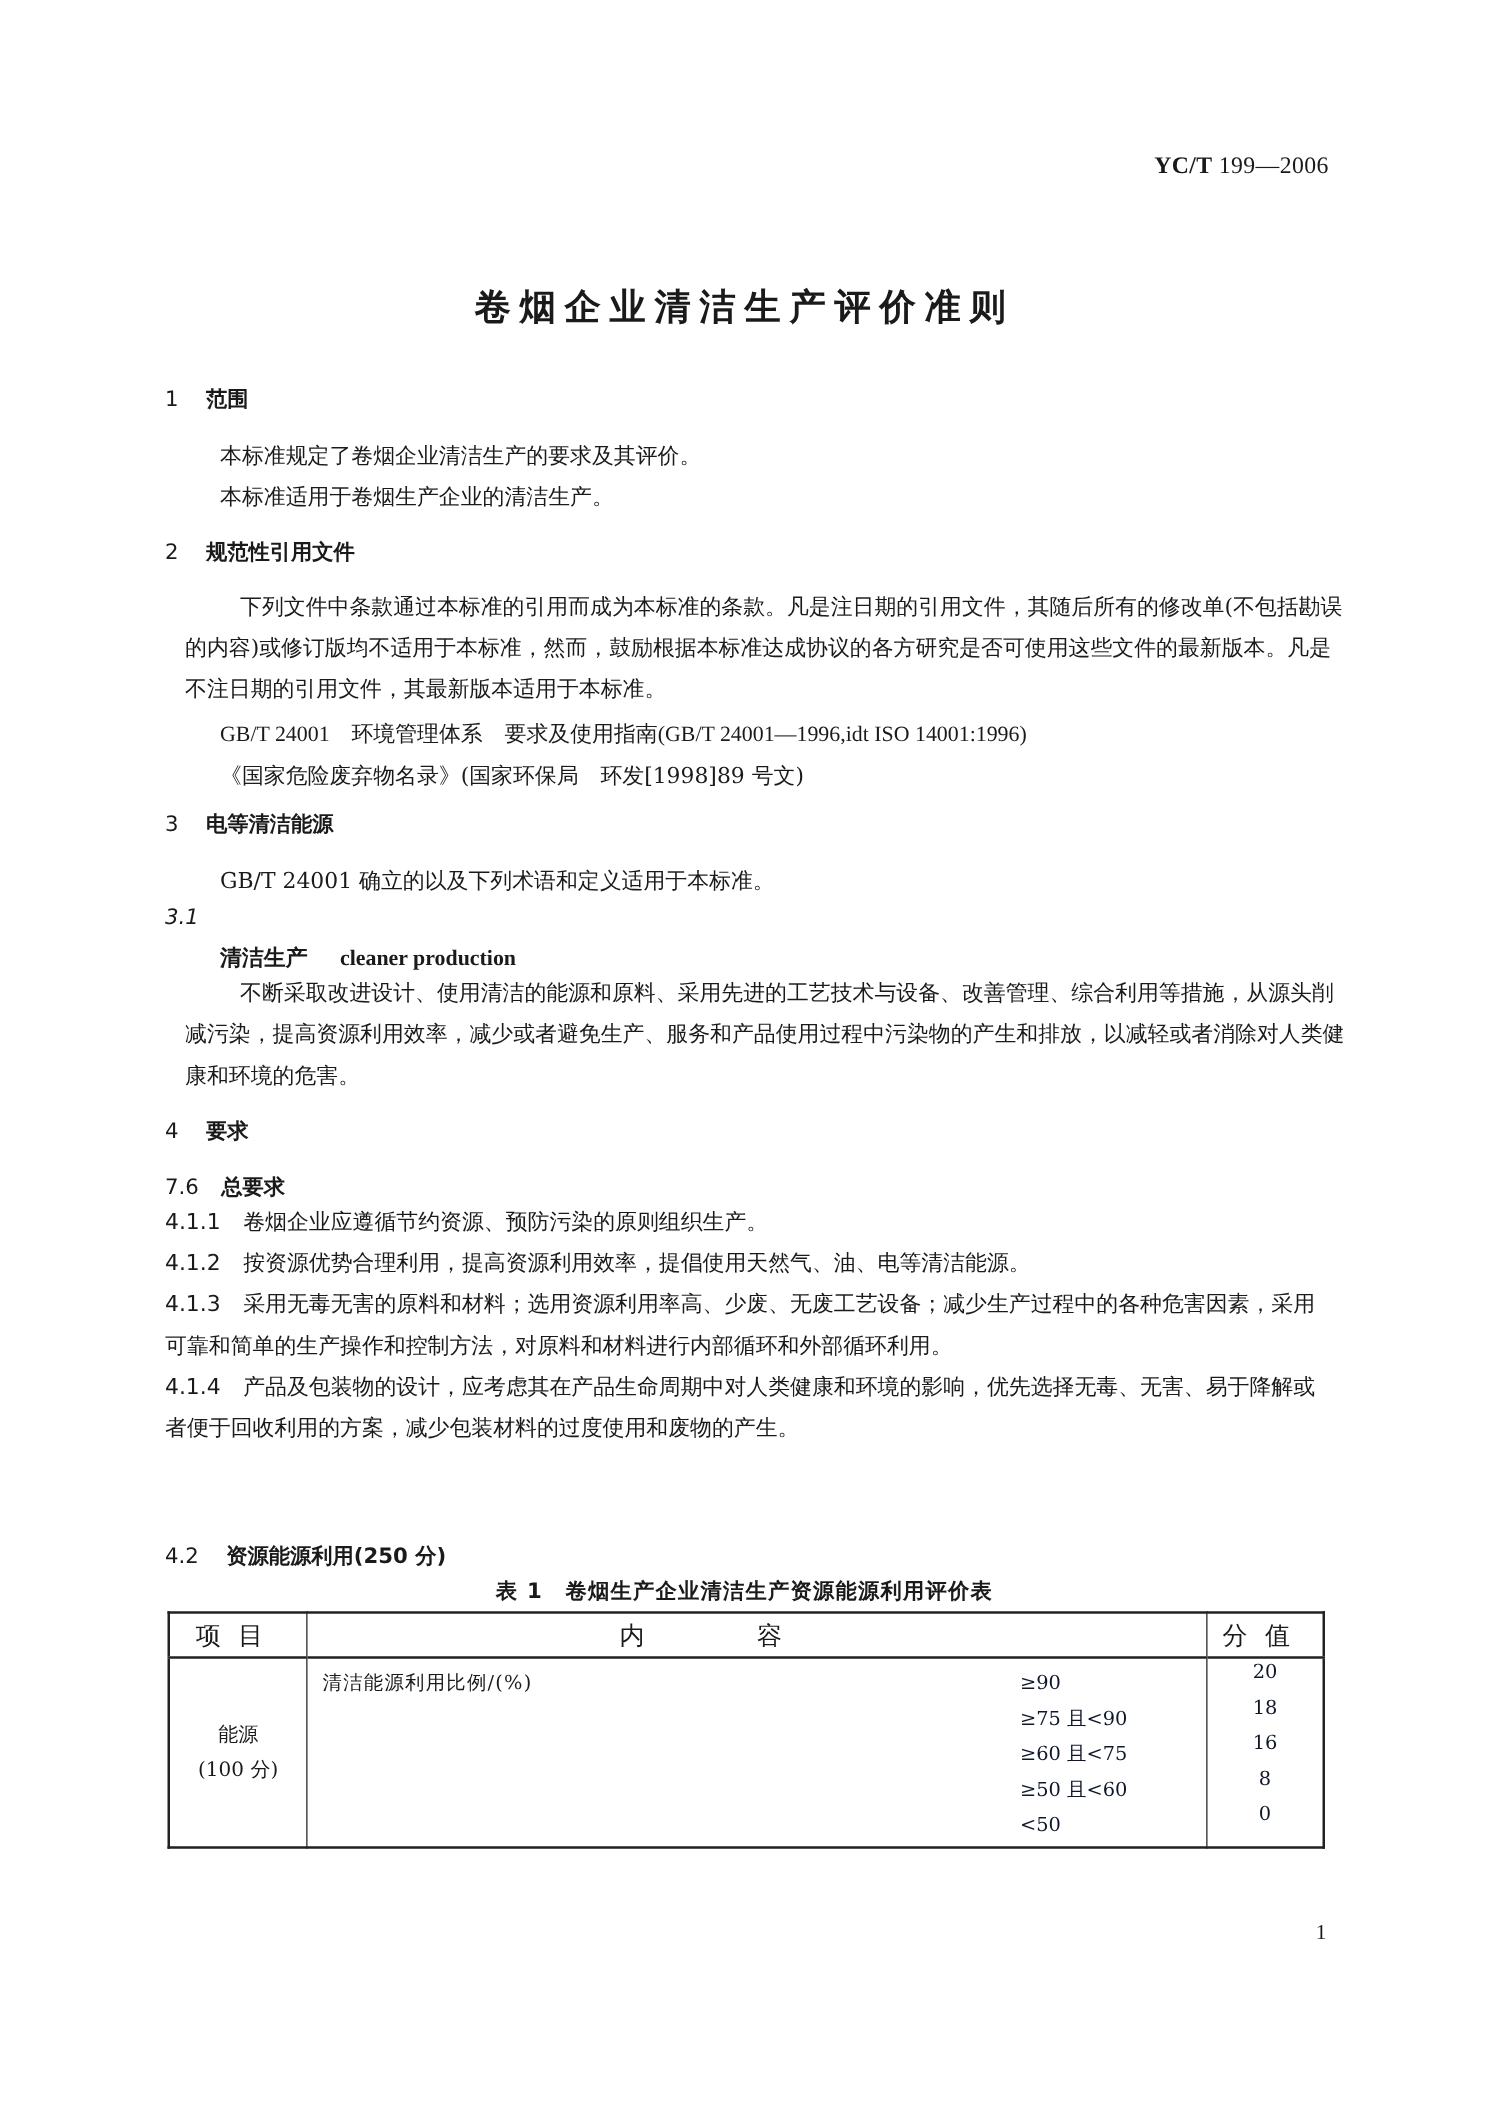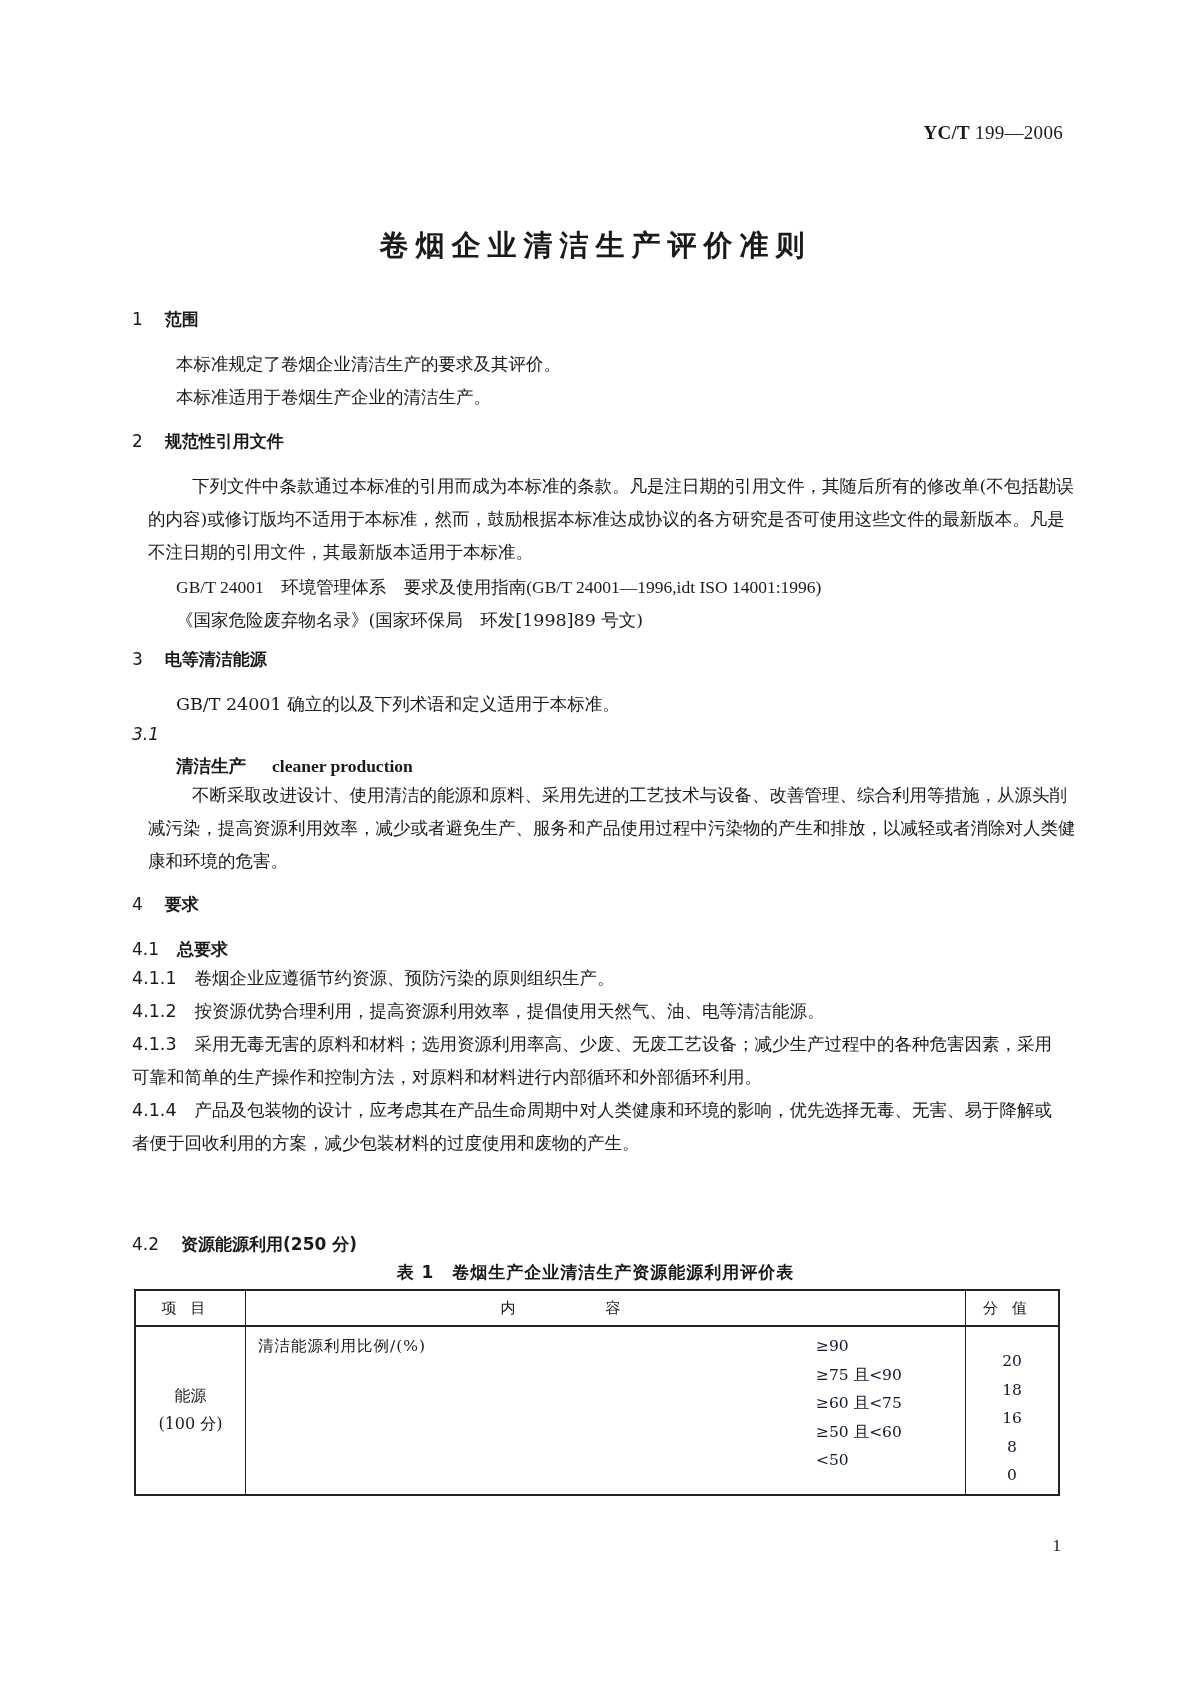--- a/index.html
+++ b/index.html
@@ -18,31 +18,31 @@
   .clause { left: 132px; width: 928px; font-size: 17.5px; line-height: 33px; font-family: "DejaVu Sans", sans-serif; }
   .clause .num { display: inline-block; margin-right: 18px; }
   .clause .txt { font-family: "DejaVu Serif", serif; }
   .bold-term { left: 176px; font-size: 17.5px; font-weight: bold; font-family: "DejaVu Sans", sans-serif; }
   .bold-term .en { font-family: "Liberation Serif", serif; margin-left: 26px; }
   .table-caption { left: 0; width: 1191px; text-align: center; top: 1261px; font-size: 17px; font-weight: bold;
                    font-family: "DejaVu Sans", sans-serif; letter-spacing: 1px; }
   table.eval { position: absolute; left: 134px; top: 1289px; width: 926px; border-collapse: collapse;
                border: 2px solid #222; font-size: 15px; }
   table.eval th { height: 32px; font-weight: normal; border-bottom: 2px solid #222; border-right: 1px solid #222;
-                  letter-spacing: 14px; font-size: 15px; }
+                  letter-spacing: 14px; font-size: 20px; }
   table.eval th:last-child { border-right: none; }
   table.eval td { border-right: 1px solid #222; vertical-align: top; padding: 0; }
   table.eval td:last-child { border-right: none; }
   .item-cell { width: 107px; text-align: center; vertical-align: middle !important; font-size: 16px; line-height: 28px; }
   .content-cell { position: relative; height: 150px; }
   .score-cell { width: 90px; text-align: center; }
   .crit-label { position: absolute; left: 12px; top: 9px; font-size: 15.5px; letter-spacing: 1px; }
   .crit-list { position: absolute; left: 570px; top: 9px; }
   .crit-row, .score-row { height: 28.5px; line-height: 20px; font-size: 15.5px; color: #0f172a; }
-  .score-list { padding-top: 24px; }
+  .score-list { padding-top: 0; }
   .page-num { right: 130px; top: 1536px; font-size: 17px; font-family: "Liberation Serif", serif; }
 </style>
 </head>
 <body>
 
 <div class="abs std-code">
   <b>YC/T</b>
   <span>199—2006</span>
 </div>
 
@@ -68,21 +68,21 @@
 <div class="abs h" style="top:724px; font-weight:normal;font-style:italic;">3.1</div>
 <div class="abs bold-term" style="top:754px;">
   <span>清洁生产</span><span class="en">cleaner production</span>
 </div>
 <div class="abs p indent" style="top:779px;">不断采取改进设计、使用清洁的能源和原料、采用先进的工艺技术与设备、改善管理、综合利用等措施，从源头削减污染，提高资源利用效率，减少或者避免生产、服务和产品使用过程中污染物的产生和排放，以减轻或者消除对人类健康和环境的危害。</div>
 
 <div class="abs h" style="top:893px;">
   <span class="num">4</span><span>要求</span>
 </div>
 <div class="abs h" style="top:938px;">
-  <span class="num" style="margin-right:18px;">4.1</span><span>总要求</span>
+  <span class="num" style="margin-right:18px;">7.6</span><span>总要求</span>
 </div>
 
 <div class="abs clause" style="top:962px;">
   <span class="num">4.1.1</span><span class="txt">卷烟企业应遵循节约资源、预防污染的原则组织生产。</span>
 </div>
 <div class="abs clause" style="top:995px;">
   <span class="num">4.1.2</span><span class="txt">按资源优势合理利用，提高资源利用效率，提倡使用天然气、油、电等清洁能源。</span>
 </div>
 <div class="abs clause" style="top:1028px;">
   <span class="num">4.1.3</span><span class="txt">采用无毒无害的原料和材料；选用资源利用率高、少废、无废工艺设备；减少生产过程中的各种危害因素，采用可靠和简单的生产操作和控制方法，对原料和材料进行内部循环和外部循环利用。</span>

